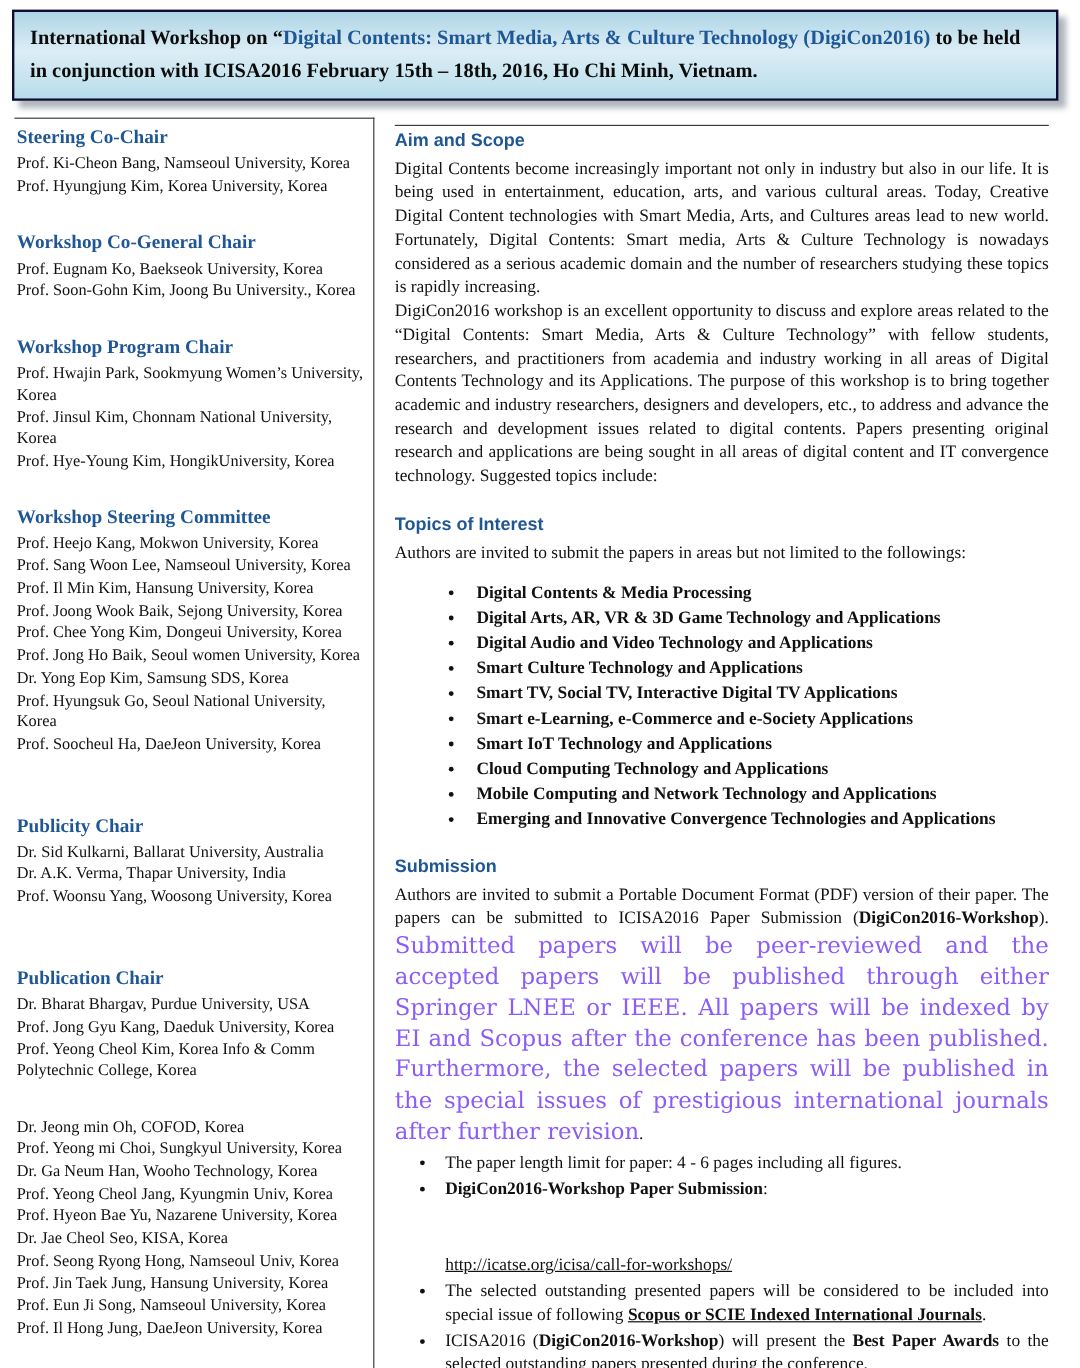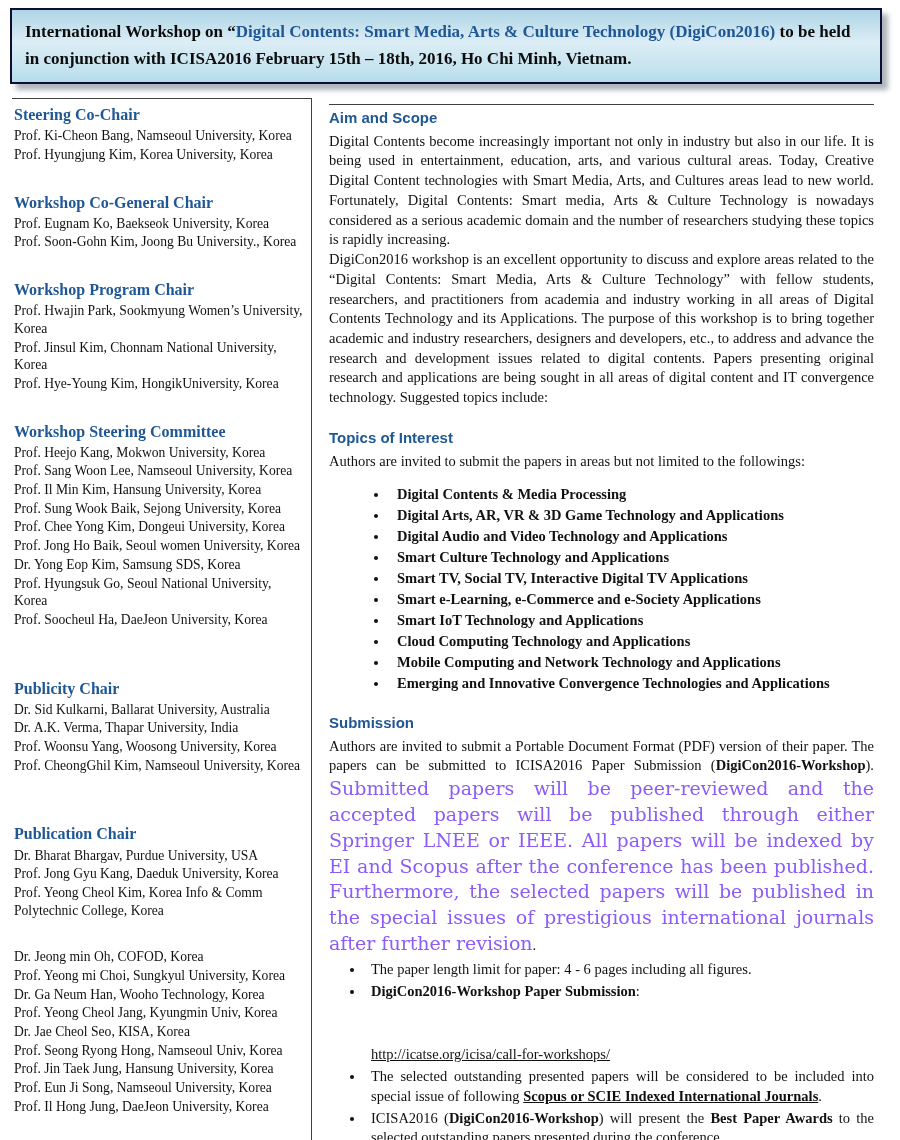--- a/index.html
+++ b/index.html
@@ -95,54 +95,54 @@
           <div class="member">Prof. Hye-Young Kim, HongikUniversity, Korea</div>
         </div>
     </section>
 
     <section class="sb-section">
       <h3>Workshop Steering Committee</h3>
       <div>
           <div class="member">Prof. Heejo Kang, Mokwon University, Korea</div>
           <div class="member">Prof. Sang Woon Lee, Namseoul University, Korea</div>
           <div class="member">Prof.  Il Min Kim, Hansung University, Korea</div>
-          <div class="member">Prof.  Sung Wook Baik, Sejong University, Korea</div>
+          <div class="member">Prof.  Joong Wook Baik, Sejong University, Korea</div>
           <div class="member">Prof. Chee Yong  Kim, Dongeui University, Korea</div>
           <div class="member">Prof. Jong Ho Baik, Seoul women University, Korea</div>
           <div class="member">Dr. Yong Eop Kim, Samsung SDS, Korea</div>
           <div class="member">Prof. Hyungsuk Go, Seoul National University, Korea</div>
           <div class="member">Prof. Soocheul Ha, DaeJeon University, Korea</div>
         </div>
     </section>
 
     <section class="sb-section gap-lg">
       <h3>Publicity Chair</h3>
       <div>
           <div class="member">Dr. Sid Kulkarni, Ballarat University, Australia</div>
           <div class="member">Dr. A.K. Verma, Thapar University, India</div>
           <div class="member">Prof. Woonsu Yang, Woosong University, Korea</div>
-          <div class="member">Prof. CheongGhil Kim, Namseoul University, Korea</div>
         </div>
     </section>
 
     <section class="sb-section gap-lg">
       <h3>Publication Chair</h3>
       <div>
           <div class="member">Dr. Bharat Bhargav, Purdue University, USA</div>
           <div class="member">Prof. Jong Gyu Kang, Daeduk University, Korea</div>
           <div class="member">Prof. Yeong Cheol Kim, Korea Info &amp; Comm Polytechnic College, Korea</div>
         </div>
     </section>
 
     <section class="sb-section">
       <div>
           <div class="member">Dr. Jeong min Oh, COFOD, Korea</div>
           <div class="member">Prof. Yeong mi Choi, Sungkyul University, Korea</div>
           <div class="member">Dr. Ga Neum Han, Wooho Technology, Korea</div>
           <div class="member">Prof. Yeong Cheol Jang, Kyungmin Univ, Korea</div>
+          <div class="member">Prof. Hyeon Bae Yu, Nazarene University, Korea</div>
           <div class="member">Dr. Jae Cheol Seo, KISA, Korea</div>
           <div class="member">Prof. Seong Ryong Hong, Namseoul Univ, Korea</div>
           <div class="member">Prof. Jin Taek Jung, Hansung University, Korea</div>
           <div class="member">Prof. Eun Ji Song, Namseoul University, Korea</div>
           <div class="member">Prof. Il Hong Jung, DaeJeon University, Korea</div>
         </div>
     </section>
 
   </div>
 

